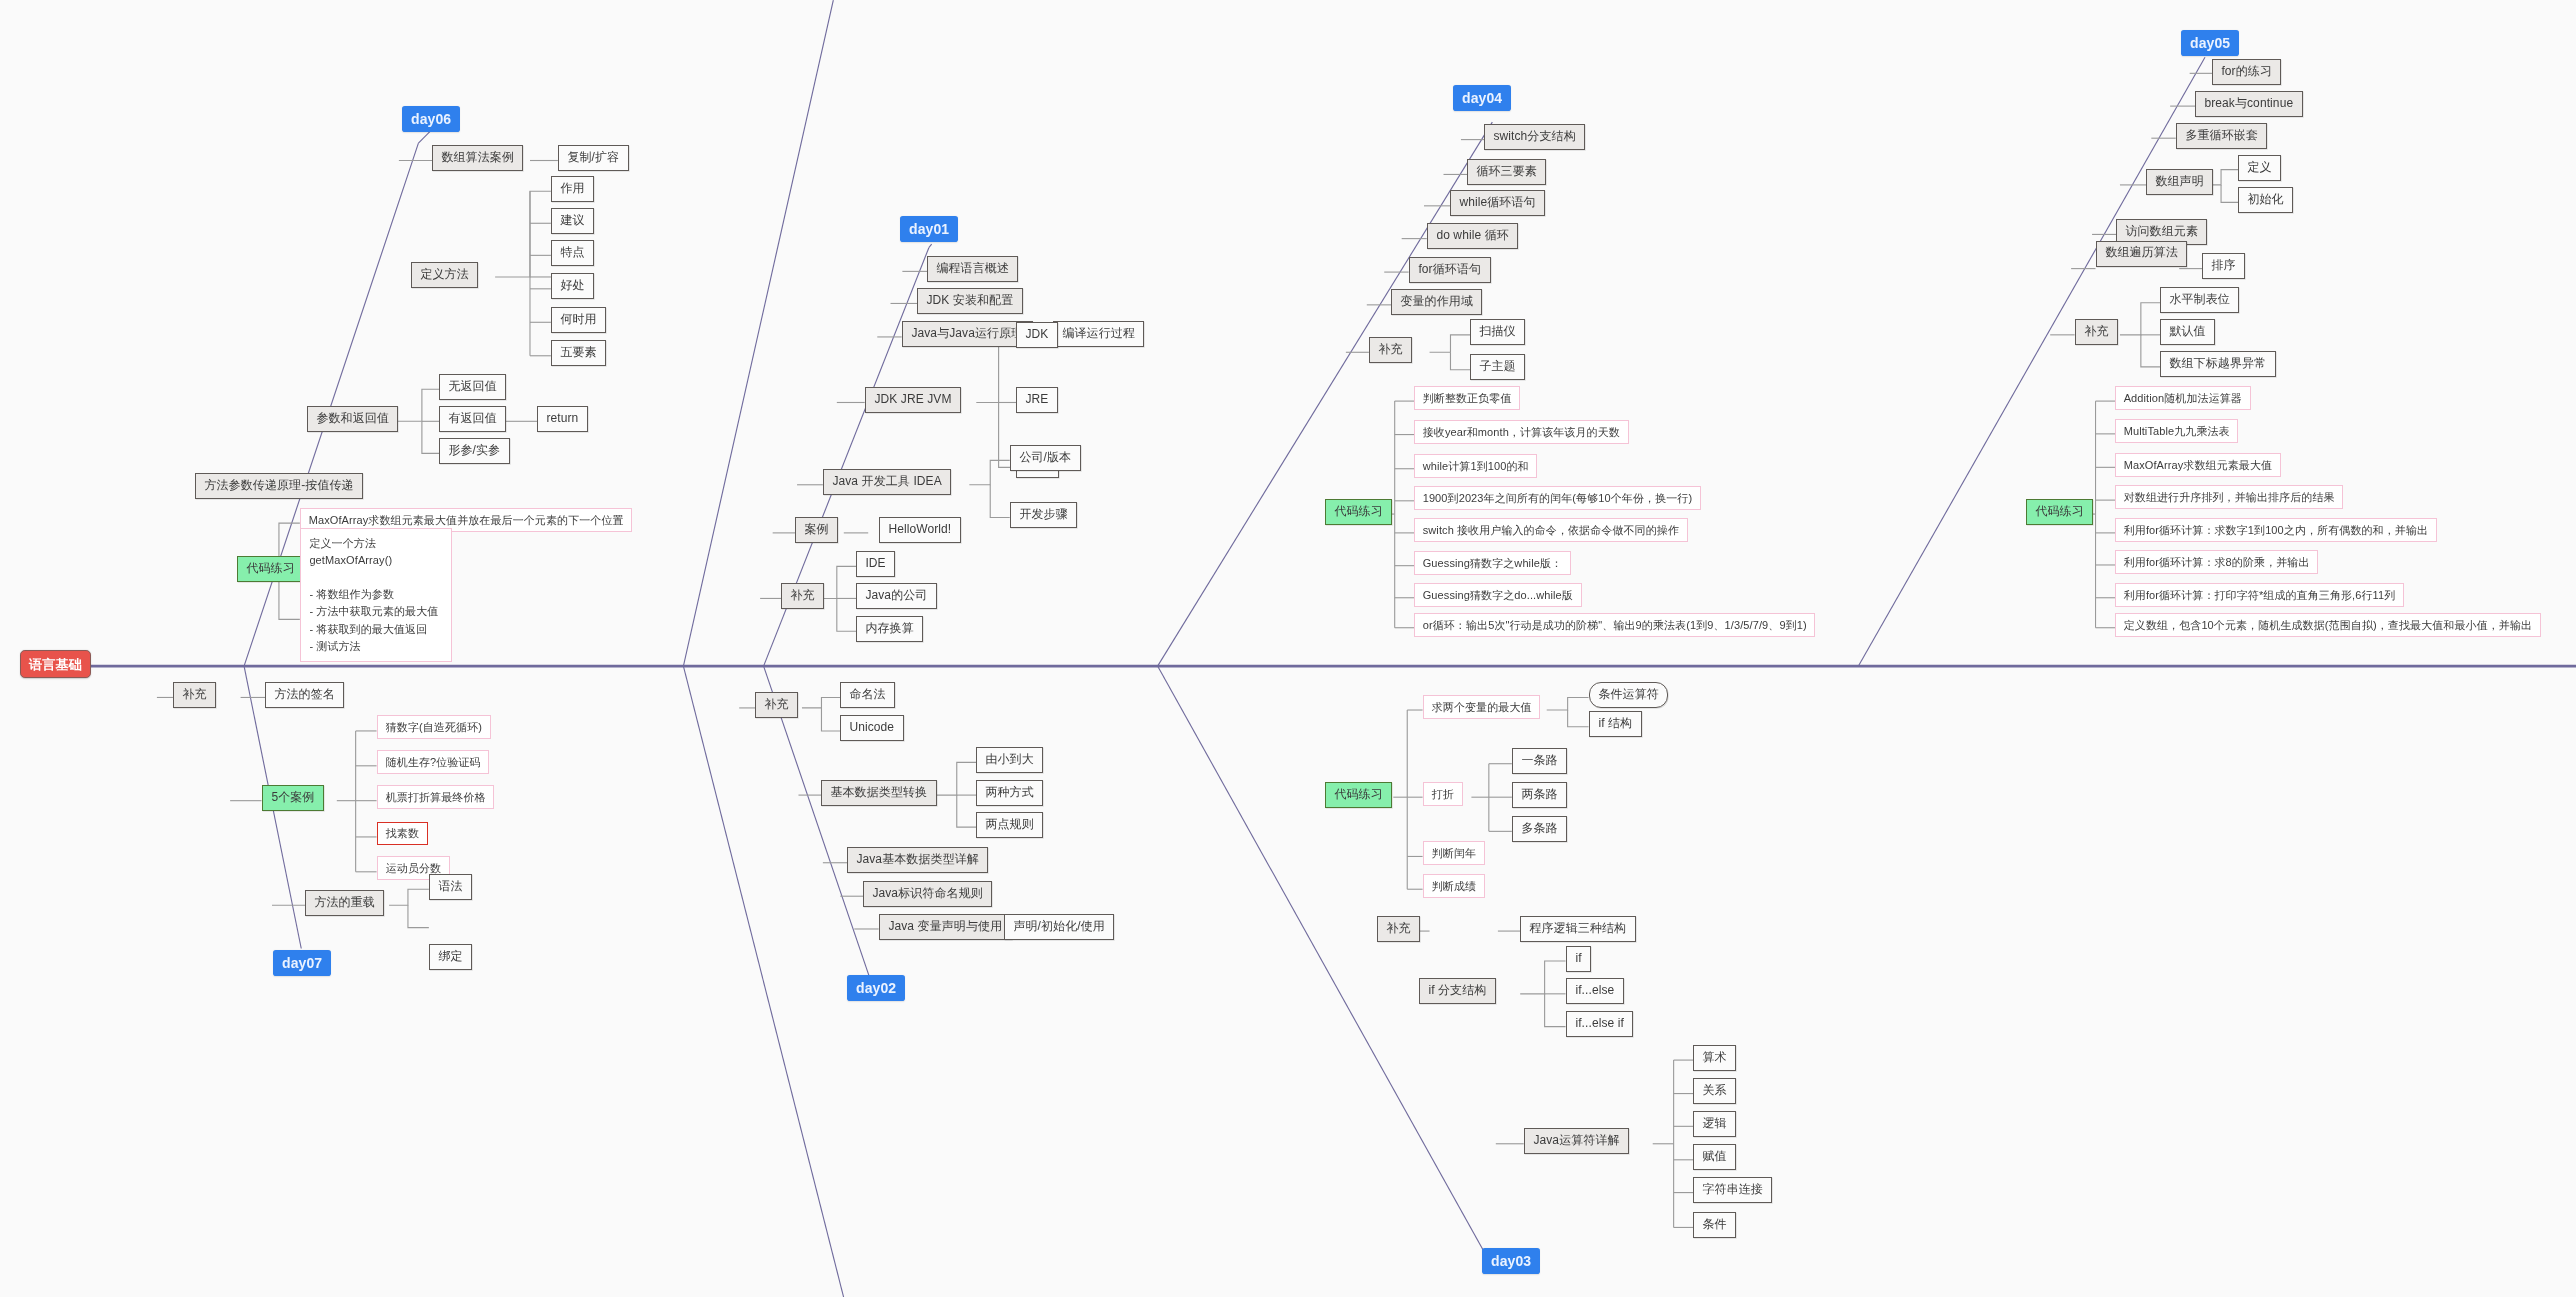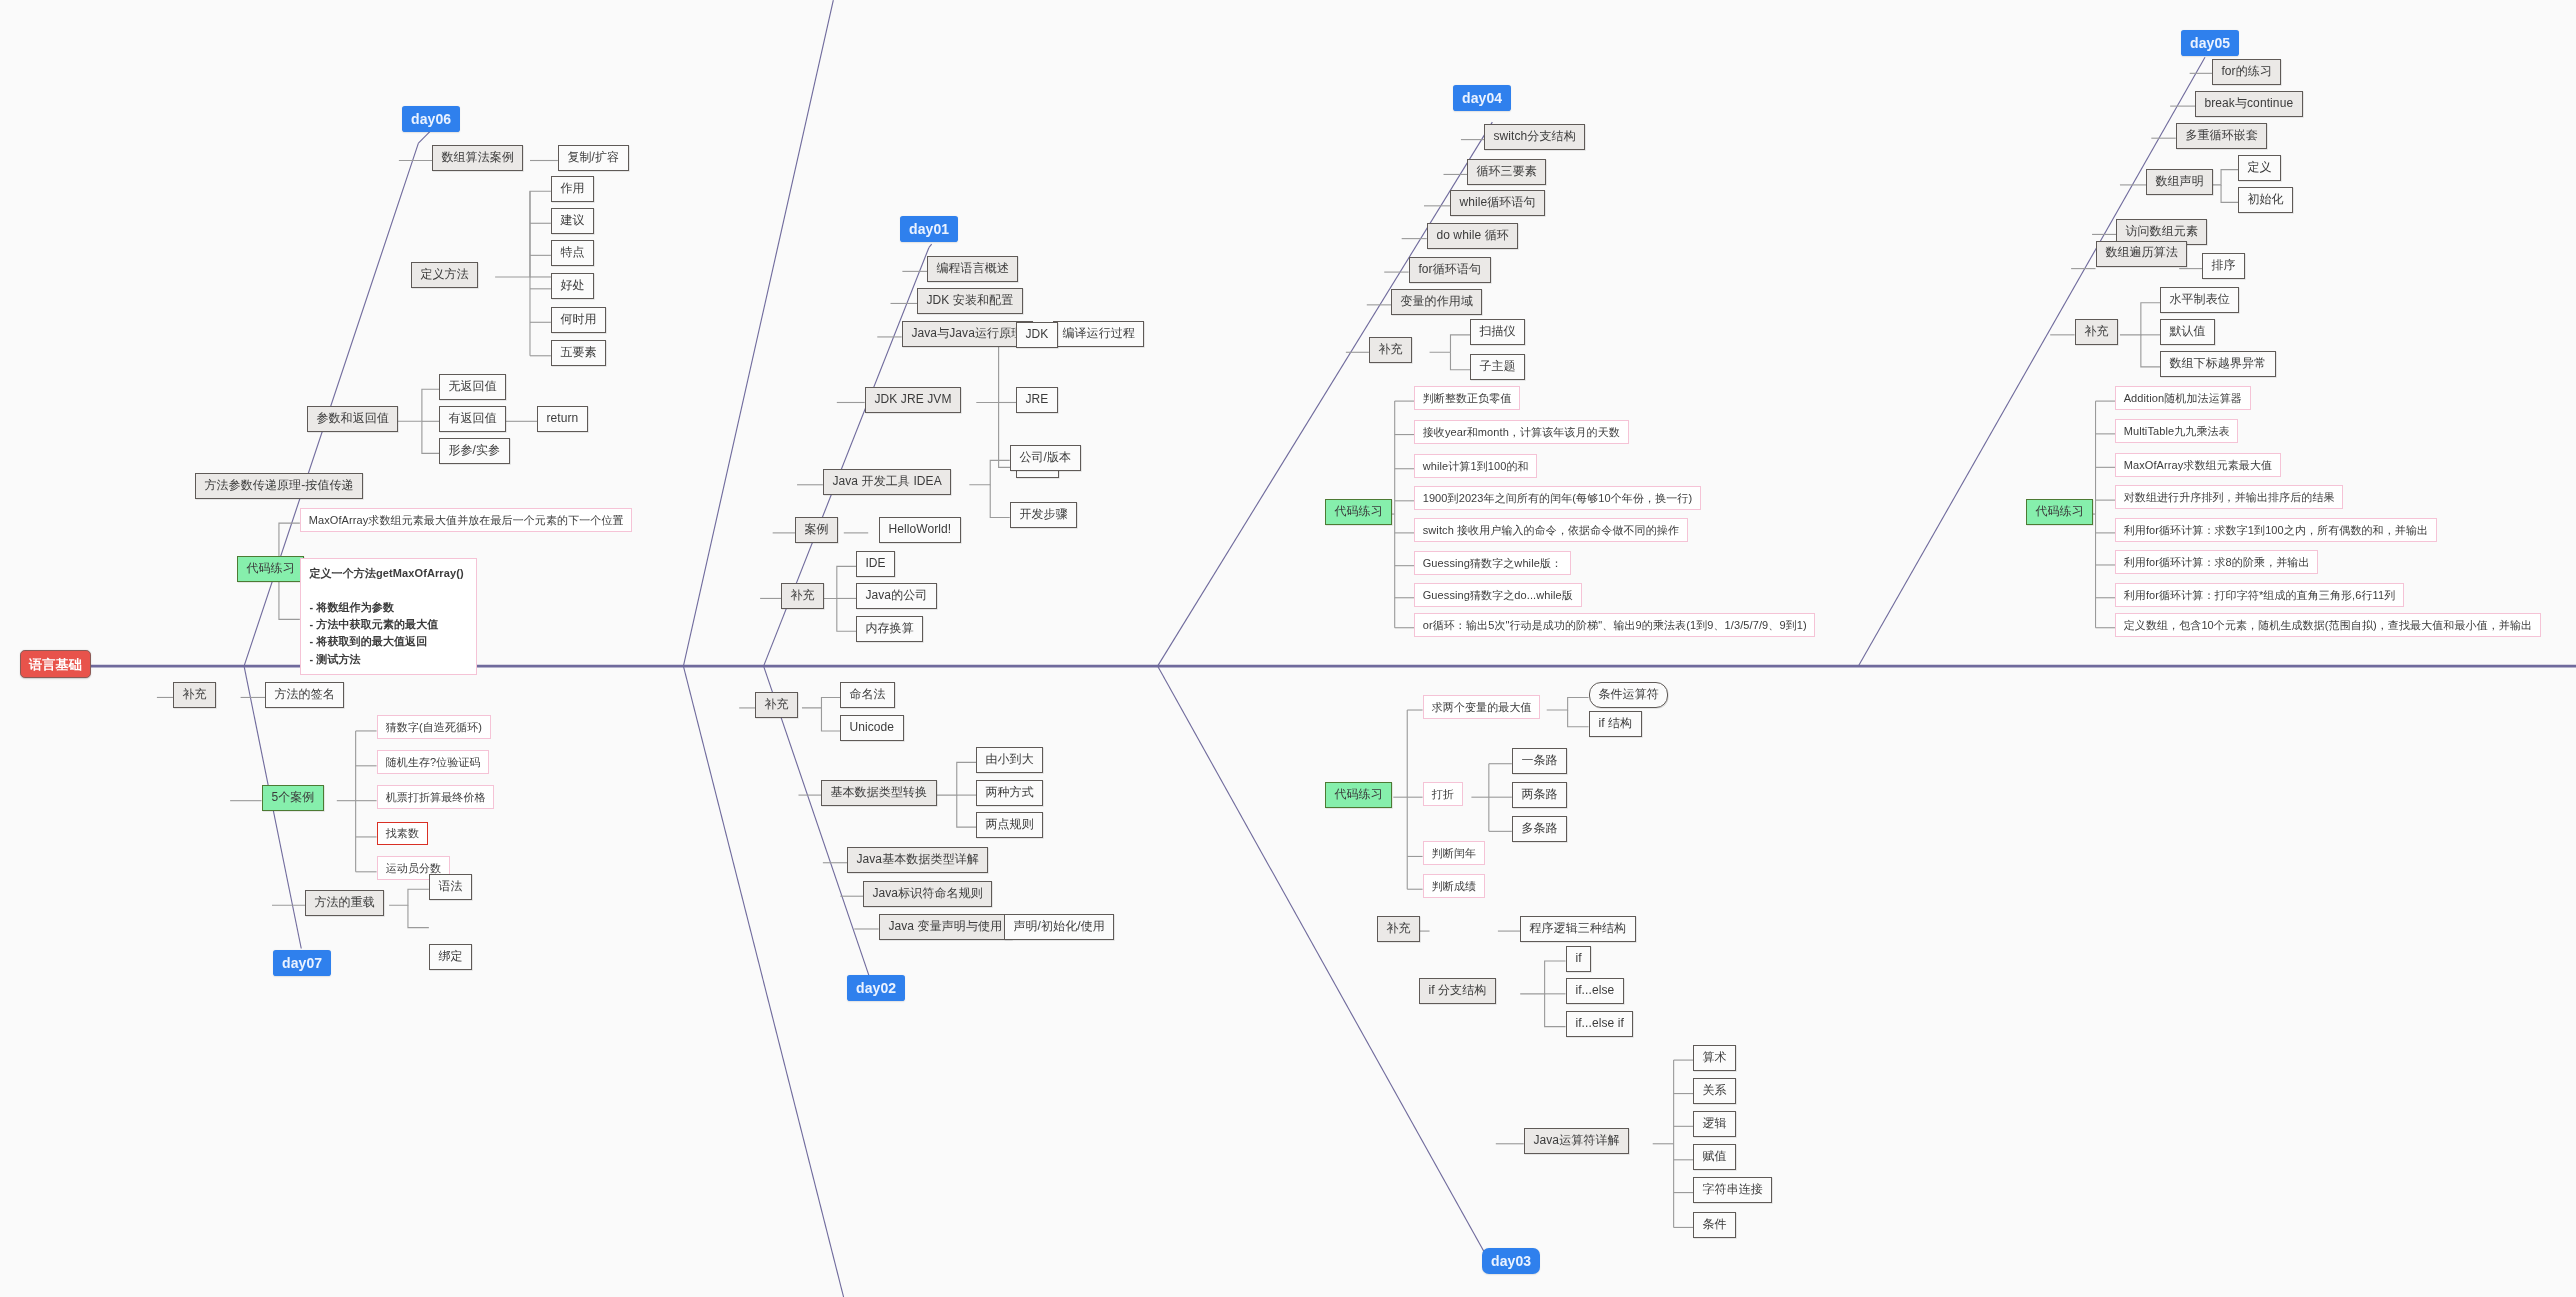--- a/index.html
+++ b/index.html
@@ -269,21 +269,21 @@
   <div class="node n-l1" style="left:307px;top:406px;">参数和返回值</div>
   <div class="node n-l2" style="left:439px;top:374px;">无返回值</div>
   <div class="node n-l2" style="left:439px;top:406px;">有返回值</div>
   <div class="node n-l2" style="left:439px;top:438px;">形参/实参</div>
   <div class="node n-l2" style="left:537px;top:406px;">return</div>
 
   <div class="node n-l1" style="left:195px;top:473px;">方法参数传递原理-按值传递</div>
 
   <div class="node n-green" style="left:237px;top:556px;">代码练习</div>
   <div class="node n-pink" style="left:300px;top:508px;">MaxOfArray求数组元素最大值并放在最后一个元素的下一个位置</div>
-  <div class="node n-block" style="left:300px;top:558px;width:177px;font-weight:bold;">定义一个方法getMaxOfArray()
+  <div class="node n-block" style="left:300px;top:528px;width:152px;">定义一个方法getMaxOfArray()
 
  - 将数组作为参数
  - 方法中获取元素的最大值
  - 将获取到的最大值返回
  - 测试方法</div>
 
   <div class="node n-day" style="left:900px;top:216px;">day01</div>
 
   <div class="node n-l1" style="left:927px;top:256px;">编程语言概述</div>
   <div class="node n-l1" style="left:917px;top:288px;">JDK 安装和配置</div>
@@ -414,16 +414,16 @@
   <div class="node n-l2" style="left:1566px;top:1011px;">if...else if</div>
 
   <div class="node n-l1" style="left:1524px;top:1128px;">Java运算符详解</div>
   <div class="node n-l2" style="left:1693px;top:1045px;">算术</div>
   <div class="node n-l2" style="left:1693px;top:1078px;">关系</div>
   <div class="node n-l2" style="left:1693px;top:1111px;">逻辑</div>
   <div class="node n-l2" style="left:1693px;top:1144px;">赋值</div>
   <div class="node n-l2" style="left:1693px;top:1177px;">字符串连接</div>
   <div class="node n-l2" style="left:1693px;top:1212px;">条件</div>
 
-  <div class="node n-day" style="left:1482px;top:1248px;border-radius:7px;">day03</div>
+  <div class="node n-day" style="left:1482px;top:1248px;">day03</div>
 
 </div>
 
 
 </body></html>

